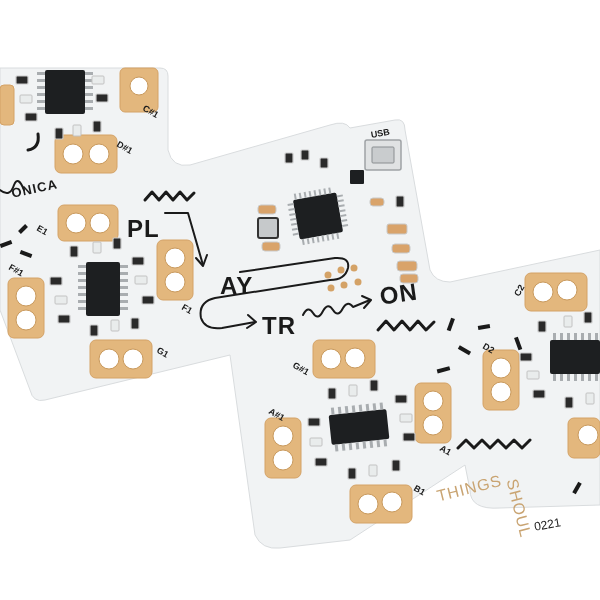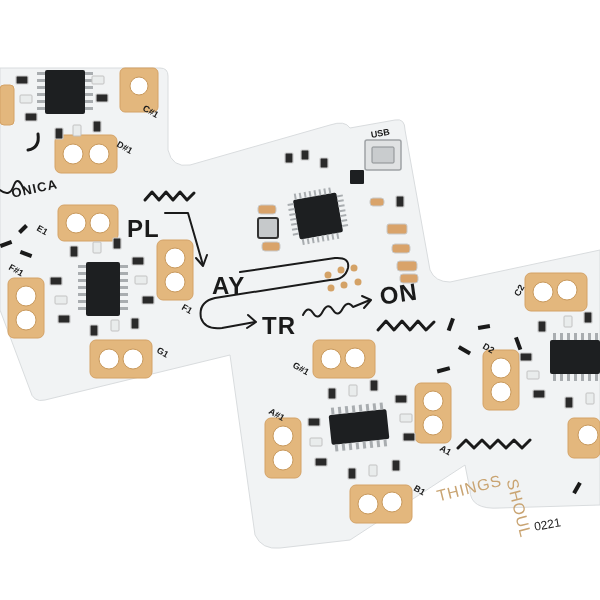--- a/index.html
+++ b/index.html
@@ -283,21 +283,21 @@
     <rect class="smd" x="315" y="458" width="12" height="8" rx="1"></rect>
     <rect class="smd" x="348" y="468" width="8" height="11" rx="1"></rect>
     <rect class="led" x="369" y="465" width="8" height="11" rx="1"></rect>
     <rect class="smd" x="392" y="460" width="8" height="11" rx="1"></rect>
   </g>
 </svg>
 
 
 <div class="label big" style="left:10px;top:186px;font-size:13px;transform:rotate(-12deg);">ONICA</div>
 <div class="label big" style="left:127px;top:215px;">PL</div>
-<div class="label big" style="left:212px;top:272px;">AY</div>
+<div class="label big" style="left:220px;top:272px;">AY</div>
 <div class="label big" style="left:262px;top:312px;">TR</div>
 <div class="label big" style="left:378px;top:283px;transform:rotate(-8deg);">ON</div>
 <div class="label small" style="left:370px;top:130px;transform:rotate(-10deg);">USB</div>
 
 <div class="label small" style="left:146px;top:103px;transform:rotate(30deg);">C#1</div>
 <div class="label small" style="left:120px;top:139px;transform:rotate(30deg);">D#1</div>
 <div class="label small" style="left:40px;top:223px;transform:rotate(30deg);">E1</div>
 <div class="label small" style="left:12px;top:262px;transform:rotate(30deg);">F#1</div>
 <div class="label small" style="left:185px;top:302px;transform:rotate(30deg);">F1</div>
 <div class="label small" style="left:160px;top:345px;transform:rotate(30deg);">G1</div>

